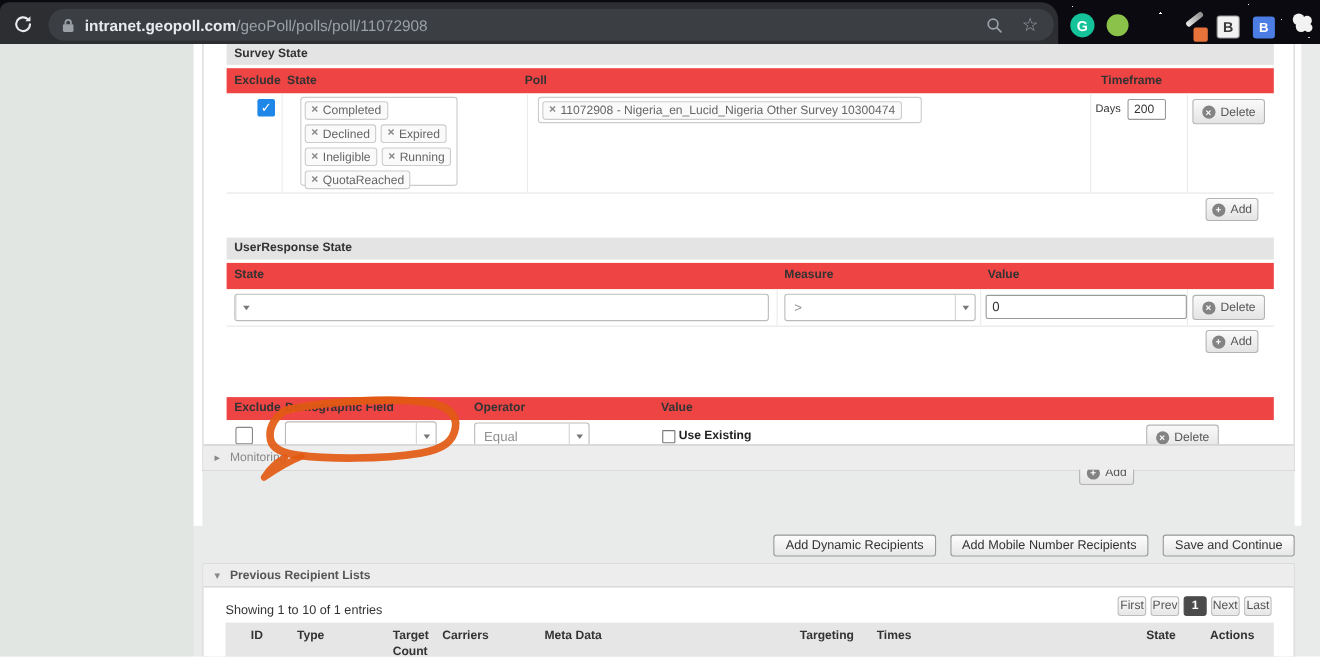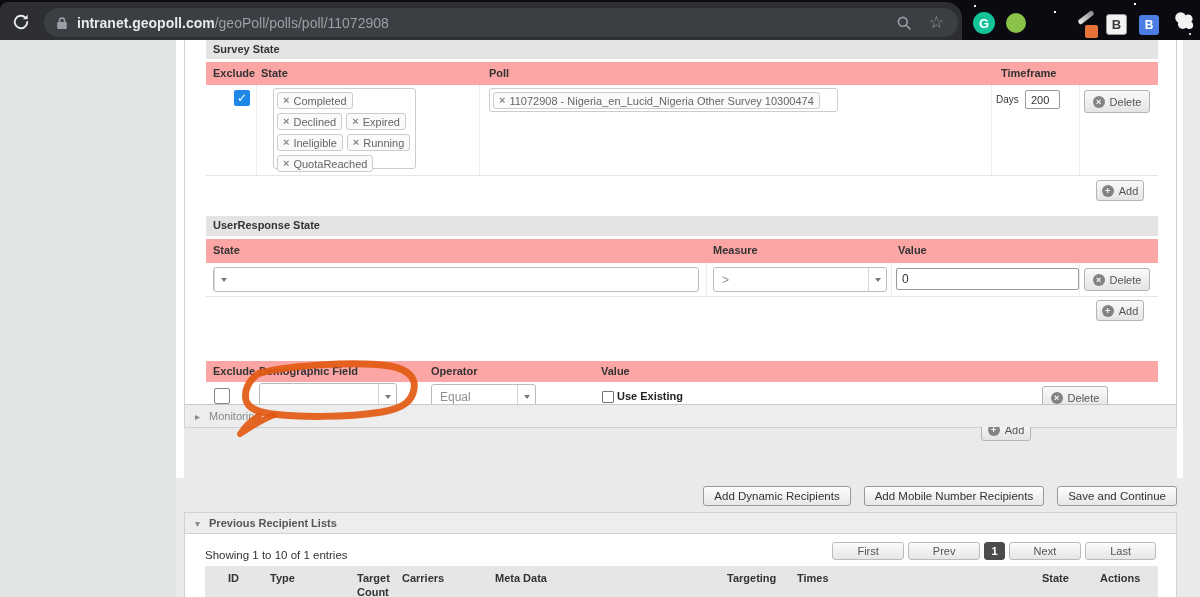--- a/index.html
+++ b/index.html
@@ -34,21 +34,21 @@
   #ext-orange{left:1085px;top:25px;width:13px;height:13px;background:#e8733a;border-radius:2px;}
   #ext-bwhite{left:1106px;top:14px;width:21px;height:21px;background:#f2f2f2;border-radius:3px;color:#3a3a3a;font-weight:bold;font-size:13px;border:1px solid #9a9a9a;box-sizing:border-box;}
   #ext-bblue{left:1139px;top:15px;width:20px;height:20px;background:#4b7de4;border-radius:3px;color:#fff;font-weight:bold;font-size:12px;}
   #ext-puzzle{left:1172px;top:9px;width:26px;height:26px;}
 
   
   #leftzone{position:absolute;left:0;top:40px;width:176px;height:557px;background:#e2e6e3;}
   .wstrip{position:absolute;background:#fff;}
   .panel{position:absolute;background:#fff;border:1px solid #d2d2d2;box-sizing:border-box;}
   .sechdr{position:absolute;background:#e4e4e4;font-size:11px;font-weight:bold;color:#333;padding:3px 7px;box-sizing:border-box;}
-  .thead{position:absolute;background:#fca5a5;}
+  .thead{position:absolute;background:#ef4444;}
   .thead span{position:absolute;top:5px;font-size:11px;font-weight:bold;color:#333;}
   .row{position:absolute;background:#fff;border-bottom:1px solid #e6e6e6;}
   .colsep{position:absolute;top:0;bottom:0;width:1px;background:#ececec;}
   .btn{position:absolute;display:flex;align-items:center;justify-content:center;gap:5px;
     background:linear-gradient(#fafafa,#e4e4e4);border:1px solid #b3b3b3;border-radius:3px;
     font-size:11px;color:#555;box-sizing:border-box;cursor:pointer;}
   .bico{display:inline-block;width:12px;height:12px;border-radius:50%;background:#838383;color:#fff;
     font-size:9px;line-height:12px;text-align:center;font-weight:bold;}
   .sel{position:absolute;background:#fff;border:1px solid #bbb;border-radius:3px;display:flex;align-items:center;
     box-sizing:border-box;font-size:12px;color:#909090;cursor:pointer;}
@@ -66,21 +66,21 @@
   .cb.on{width:16px;height:16px;background:#1e87e8;color:#fff;text-align:center;font-size:12px;line-height:16px;font-weight:bold;}
   .cb.off{width:16px;height:16px;background:#fff;border:1px solid #878787;}
   .cb.small{width:12px;height:12px;background:#fff;border:1px solid #777;border-radius:1px;}
   .lbl{position:absolute;font-size:11px;font-weight:bold;color:#222;}
   .acc{position:absolute;background:#ededed;box-sizing:border-box;font-size:11px;display:flex;align-items:center;gap:9px;padding:0 10px;cursor:pointer;}
   .acc .arr{color:#888;font-size:10px;}
   #btnrow{position:absolute;left:184px;top:486px;width:993px;display:flex;justify-content:flex-end;gap:13px;}
   .btn2{background:linear-gradient(#fdfdfd,#e7e7e7);border:1px solid #999;border-radius:3px;font-size:11.5px;
     color:#333;padding:3px 10px;cursor:pointer;white-space:nowrap;}
   .pagebtn{display:inline-block;background:linear-gradient(#fbfbfb,#e6e6e6);border:1px solid #bbb;border-radius:3px;
-    font-size:11px;color:#555;padding:2px 24px;cursor:pointer;}
+    font-size:11px;color:#555;padding:2px 1px;cursor:pointer;}
   .pagebtn.active{background:#4b4b4b;color:#fff;border-color:#4b4b4b;font-weight:bold;padding:2px 6px;}
 </style>
 </head>
 <body>
 
 <div id="app">
 
   <div id="topbar">
     <div id="toolbar">
       <svg id="reload" viewBox="0 0 24 24">
@@ -127,21 +127,21 @@
   <div id="leftzone"></div>
   <div class="wstrip" style="left:176px;top:40px;width:8px;height:438px;"></div>
   <div class="wstrip" style="left:1177px;top:40px;width:6px;height:438px;"></div>
 
   <div class="panel" style="left:184px;top:40px;width:993px;height:388px;border-top:none;">
 
     <div class="sechdr" style="left:21px;top:0;width:952px;height:19px;">Survey State</div>
     <div class="thead" style="left:21px;top:22px;width:952px;height:23px;">
       <span style="left:7px;">Exclude</span>
       <span style="left:55px;">State</span>
-      <span style="left:283px;">Poll</span>
+      <span style="left:271px;">Poll</span>
       <span style="left:795px;">Timeframe</span>
     </div>
     <div class="row" style="left:21px;top:45px;width:952px;height:90px;">
       <div class="colsep" style="left:50px;"></div>
       <div class="colsep" style="left:273px;"></div>
       <div class="colsep" style="left:785px;"></div>
       <div class="colsep" style="left:873px;"></div>
       <span class="cb on" style="left:28px;top:5px;"><span>✓</span></span>
       <div class="tagbox" style="left:67px;top:3px;width:143px;height:81px;">
         <span class="tag">

